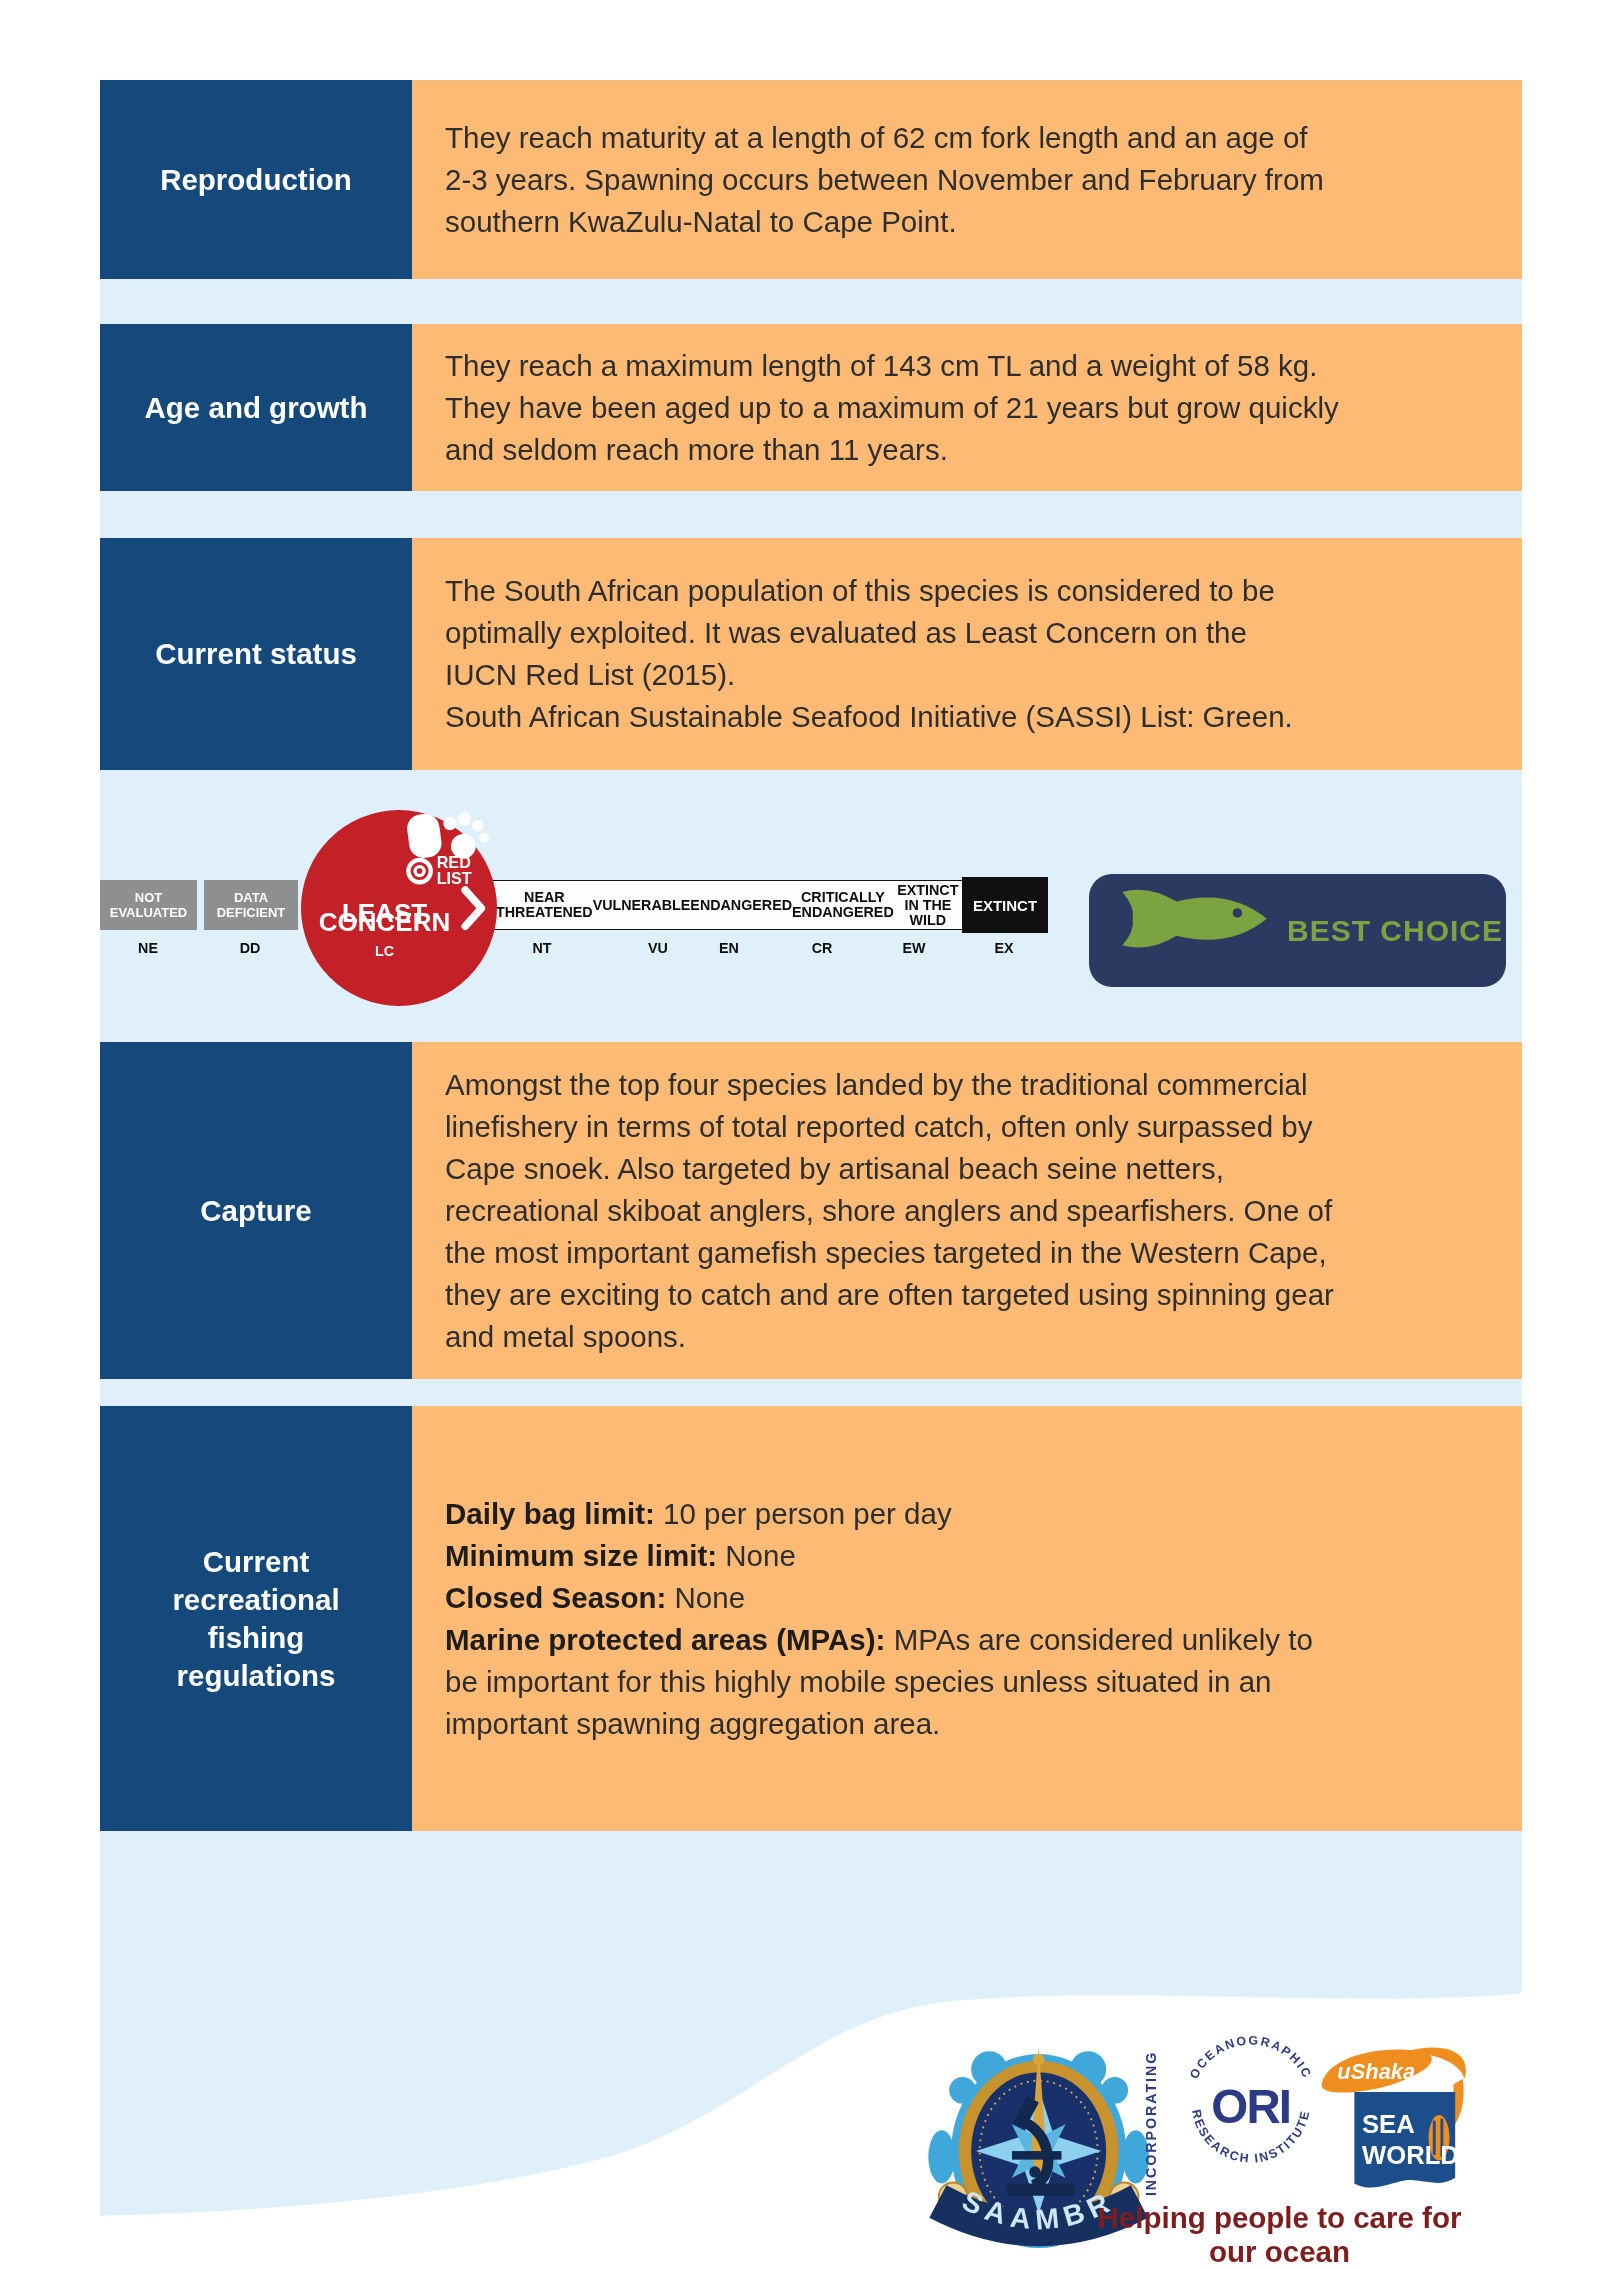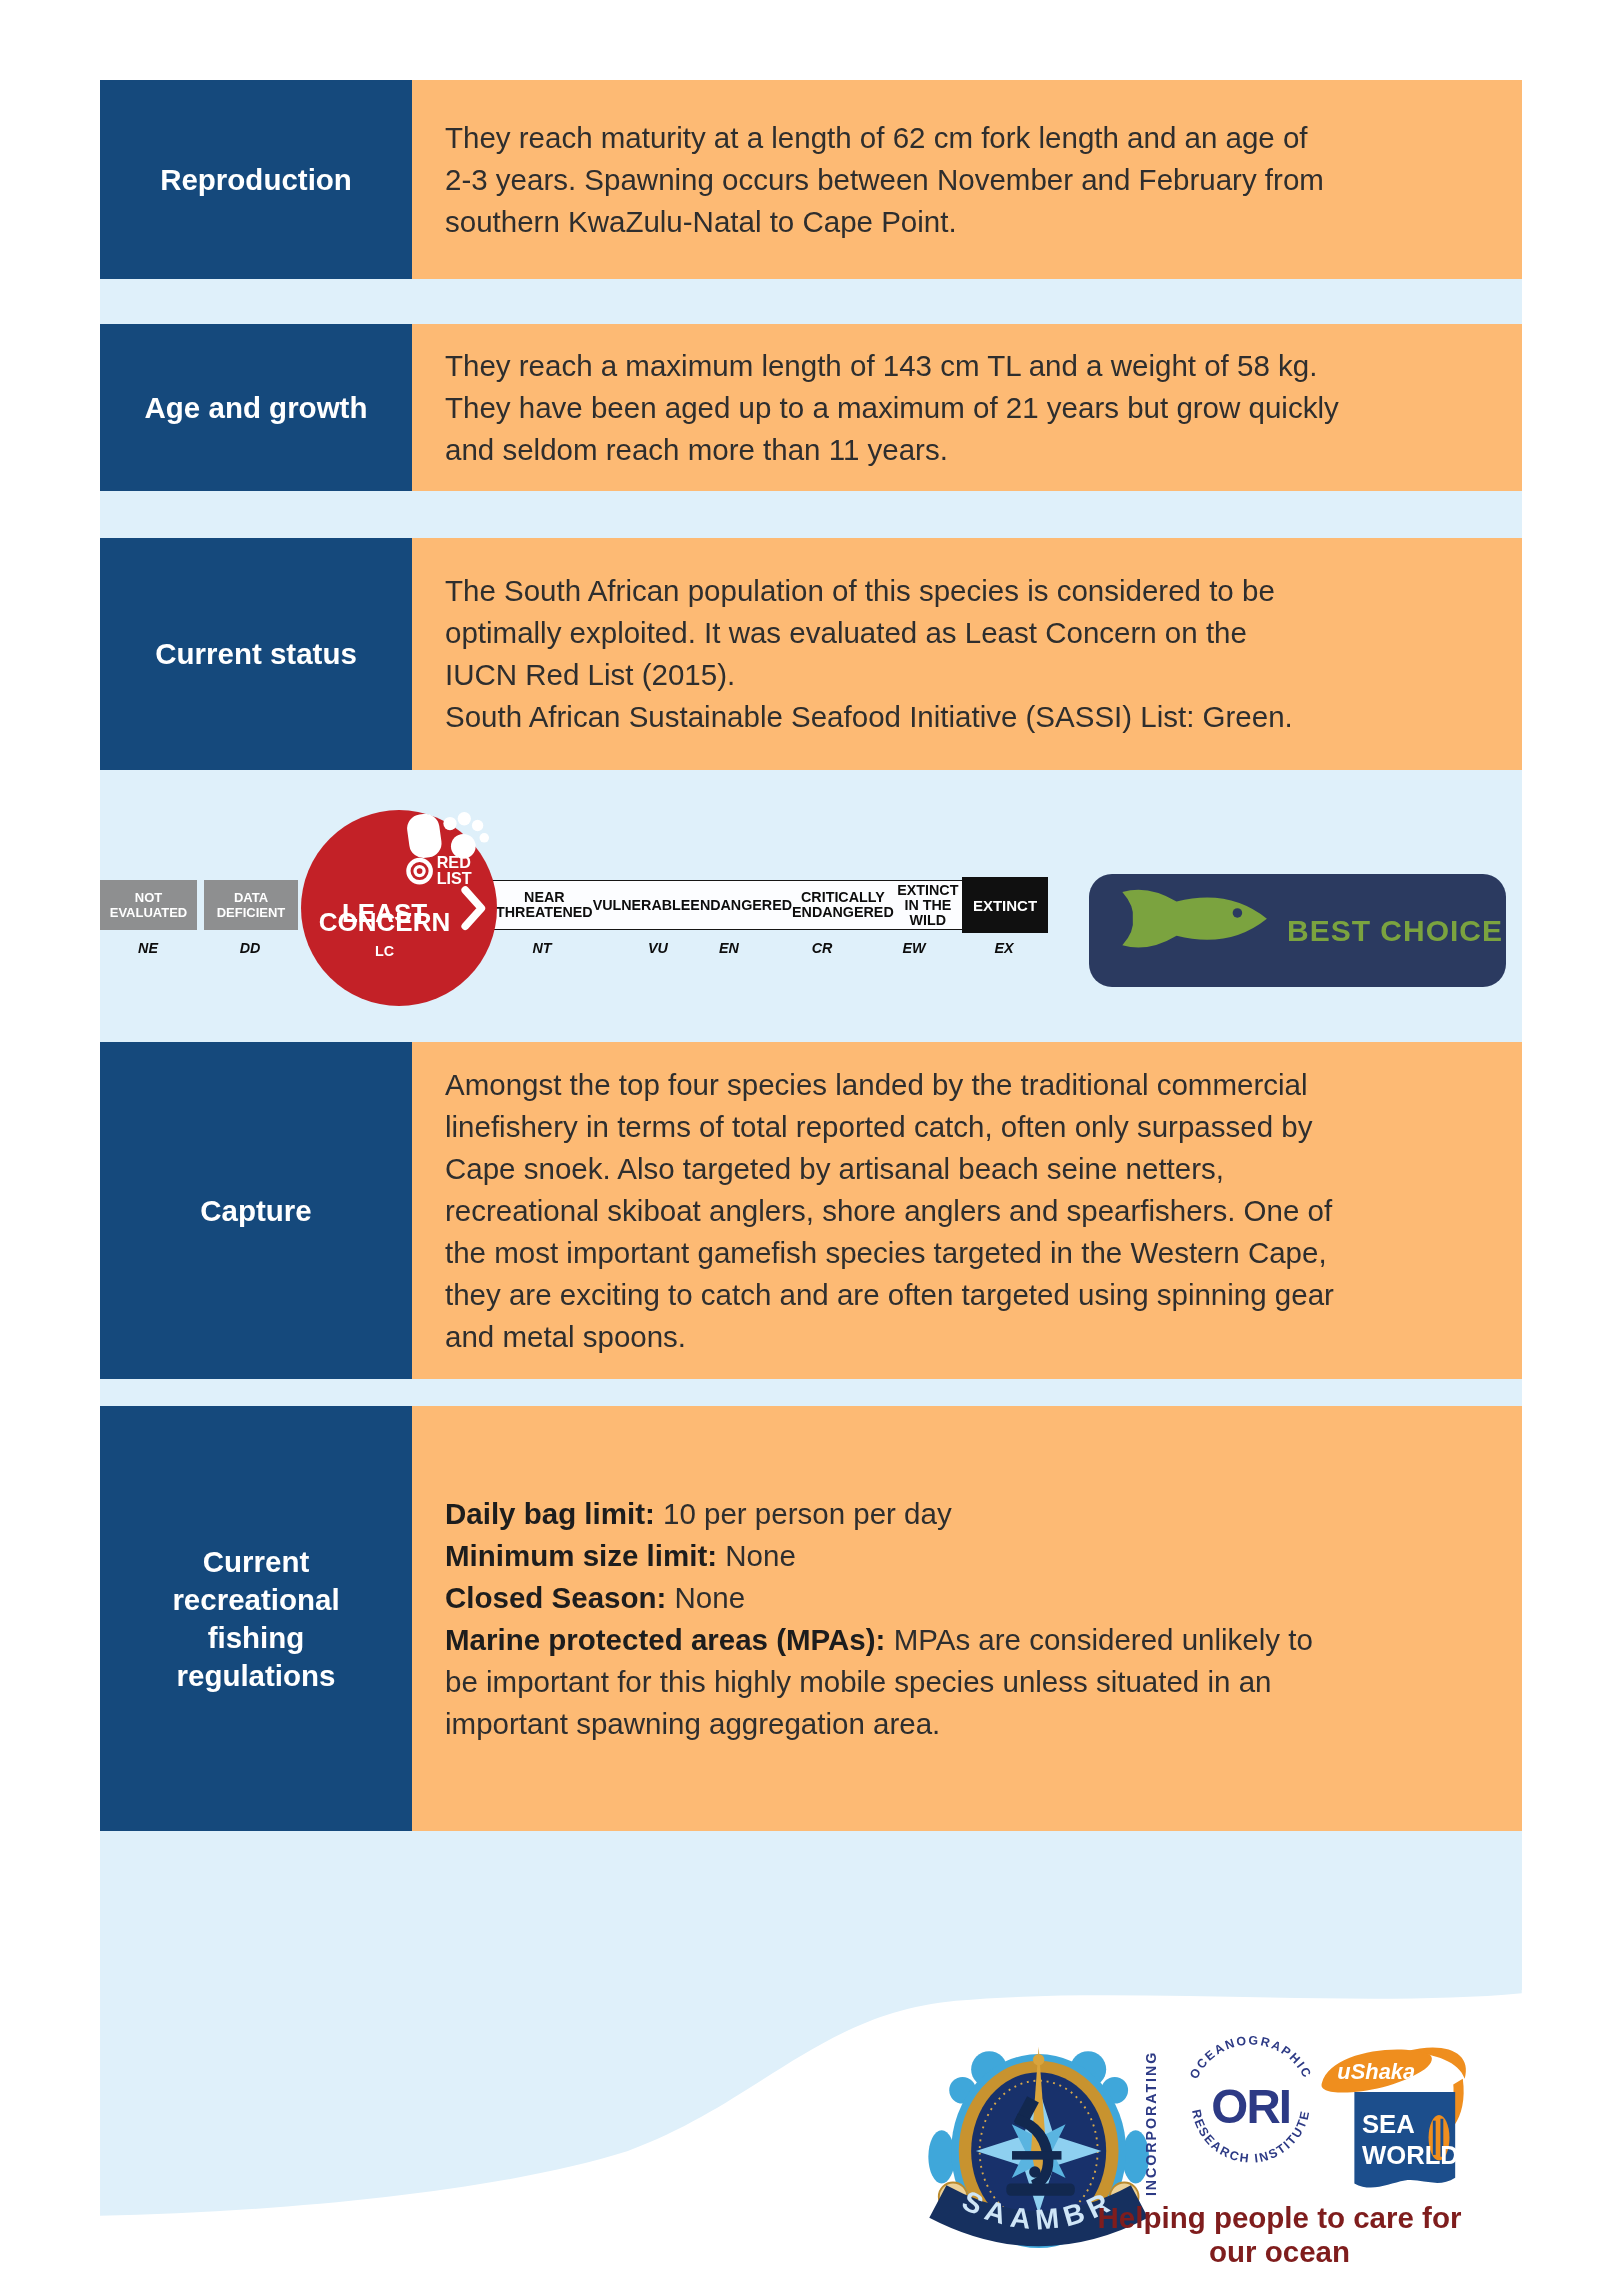--- a/index.html
+++ b/index.html
@@ -30,21 +30,21 @@
   .gb1{left:100px;width:97px;}
   .gb2{left:204px;width:94px;}
   .whitebar{position:absolute;left:447px;top:880px;width:516px;height:50px;background:#fcfdff;
             border:1.9px solid #151515;box-sizing:border-box;display:flex;padding-left:48px;}
   .whitebar .cat{flex:1;display:flex;align-items:center;justify-content:center;text-align:center;
                  color:#0d0d0d;font-weight:bold;font-size:14.3px;line-height:15px;white-space:pre-line;}
   .blackbox{position:absolute;left:962px;top:877px;width:86px;height:56px;background:#101010;
             color:#ffffff;font-weight:bold;font-size:15px;display:flex;align-items:center;
             justify-content:center;}
   .code{position:absolute;top:940px;transform:translateX(-50%);color:#0d0d0d;font-weight:bold;
-        font-size:14.3px;font-style:italic;}
+        font-size:14.3px;}
   .lc-circle{position:absolute;left:301px;top:810px;width:196px;height:196px;border-radius:50%;
              background:#c32127;}
   .lc-line1{position:absolute;left:0;top:67px;width:167px;text-align:center;color:#fff;
             font-weight:bold;font-size:26px;margin-top:21px;}
   .lc-line2{position:absolute;left:0;top:97px;width:167px;text-align:center;color:#fff;
             font-weight:bold;font-size:26px;}
   .lc-code{position:absolute;left:0;top:133px;width:167px;text-align:center;color:#fff;
            font-weight:bold;font-size:14.3px;}
   
   .badge{position:absolute;left:1089px;top:874px;width:417px;height:113px;border-radius:23px;

